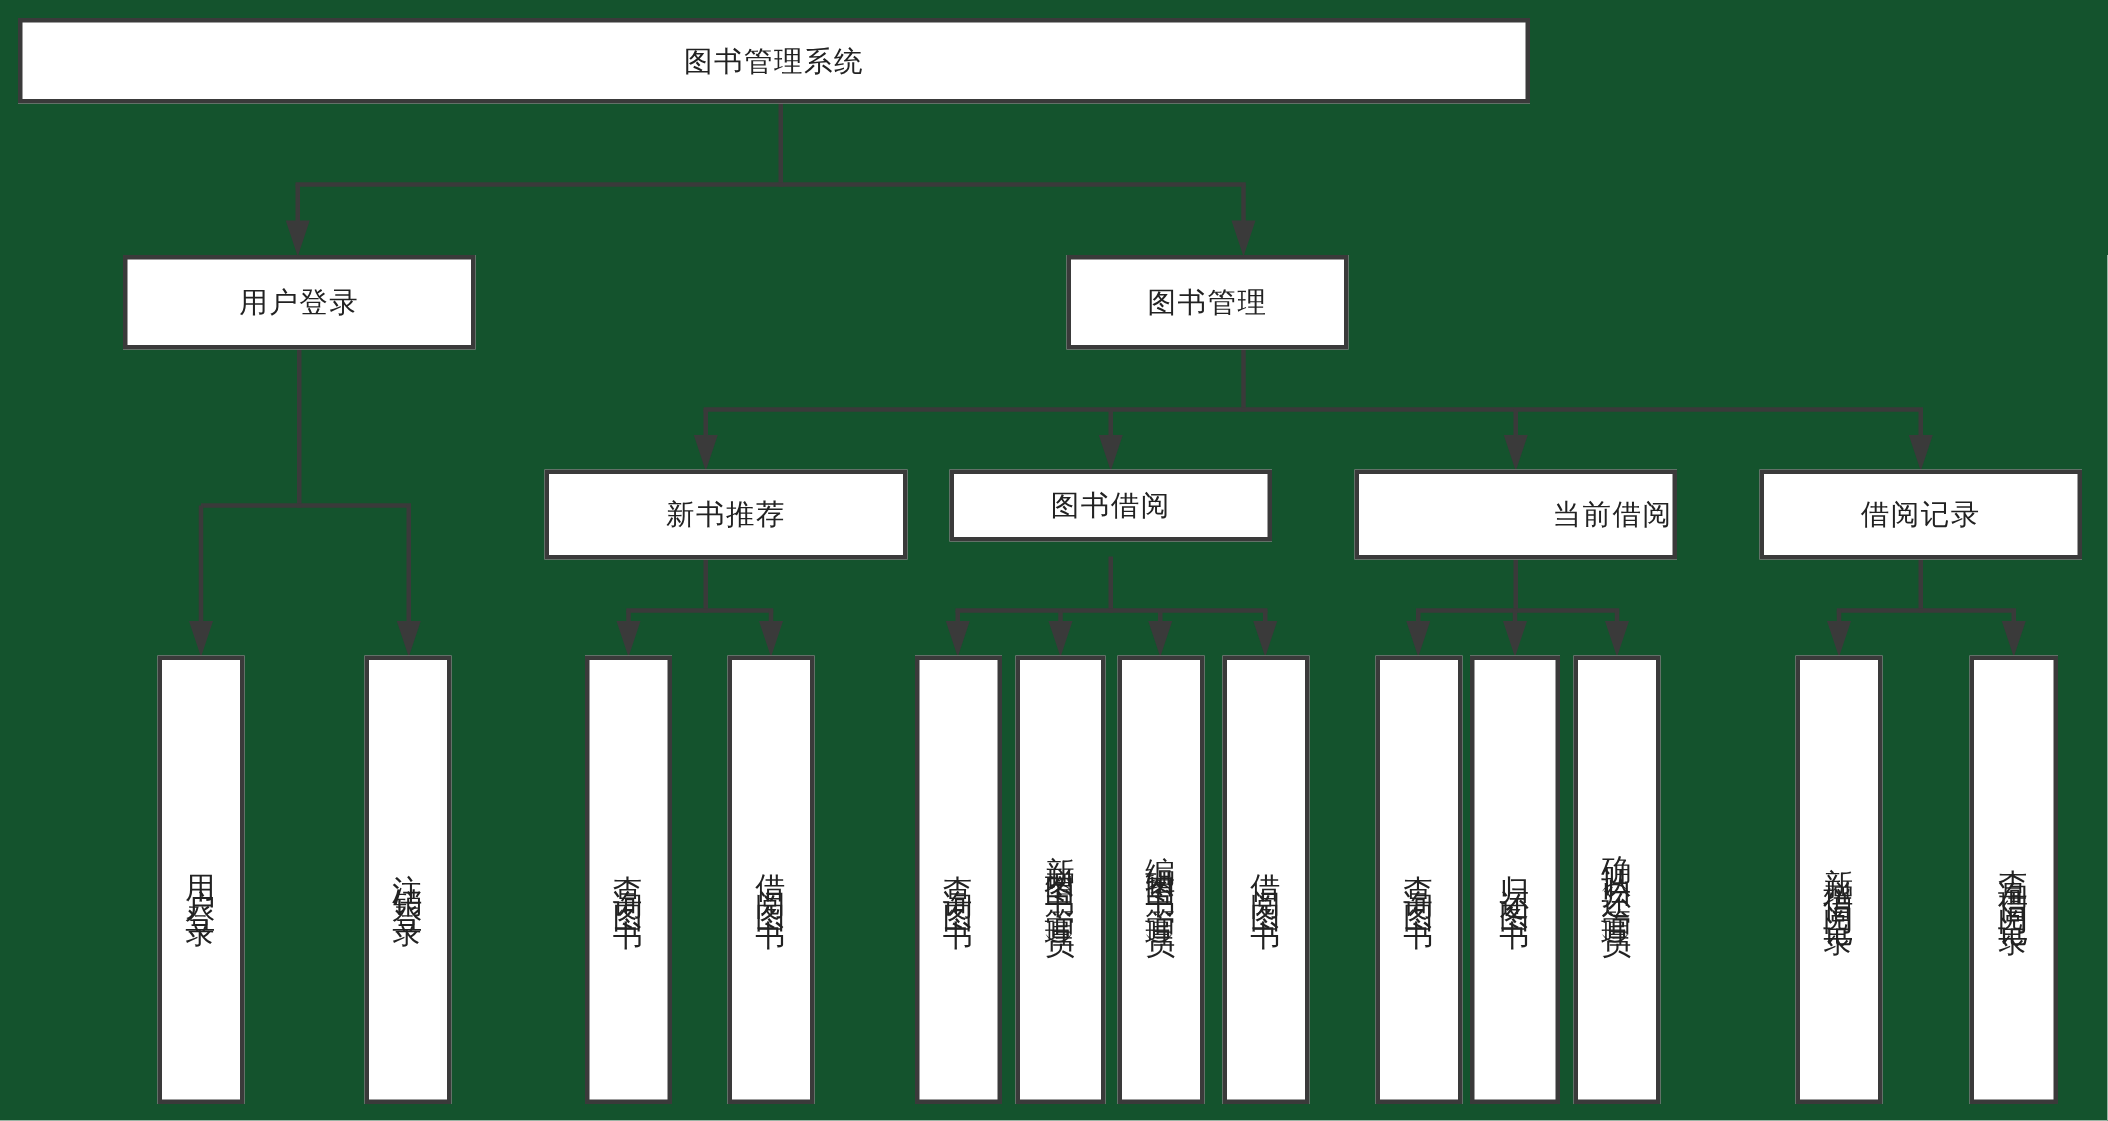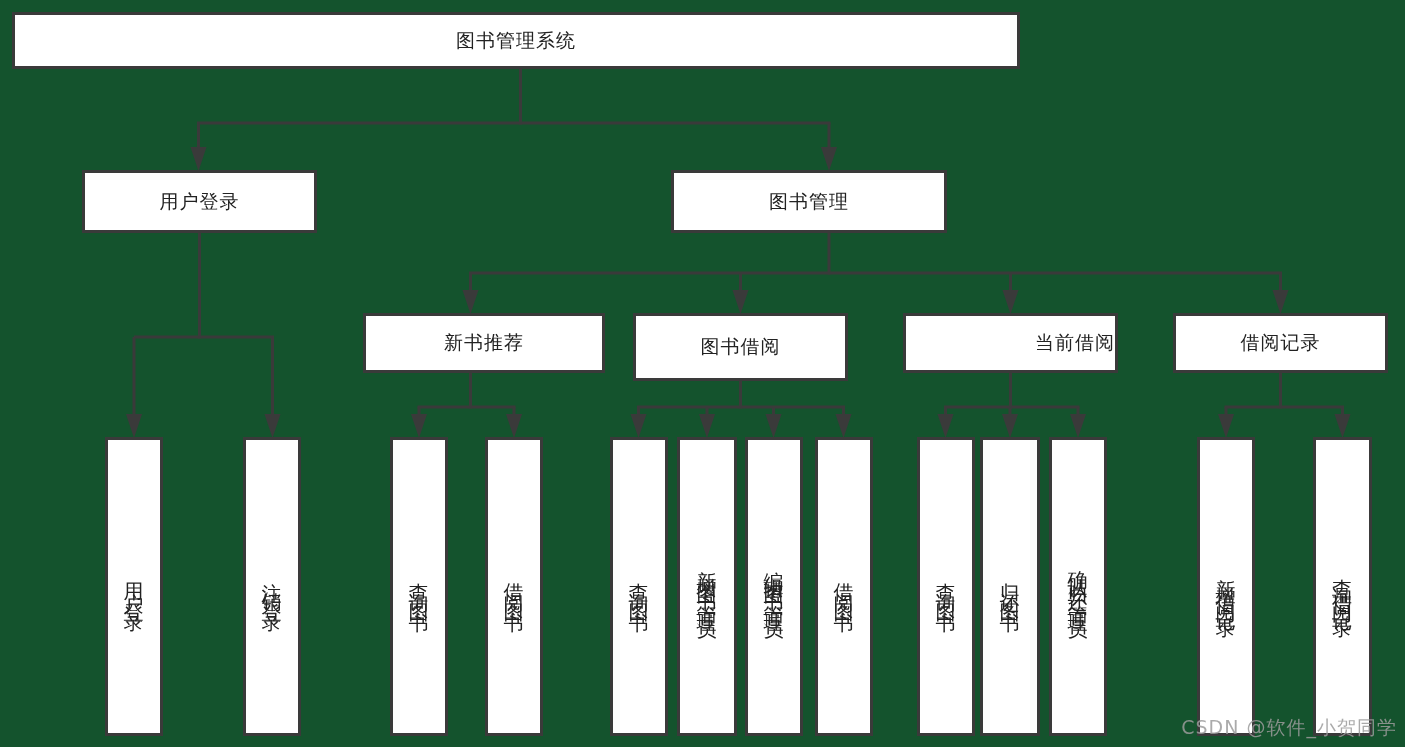--- a/index.html
+++ b/index.html
@@ -126,28 +126,28 @@
     </g>
   </svg>
 
   <div class="node root" style="left:12px; top:12px; width:1008px; height:57px;">
     <span class="hlabel">图书管理系统</span>
   </div>
 
   <div class="node" style="left:82px; top:170px; width:235px; height:63px;">
     <span class="hlabel">用户登录</span>
   </div>
-  <div class="node" style="left:671px; top:170px; width:276px; height:63px;">
+  <div class="node" style="left:711px; top:170px; width:188px; height:63px;">
     <span class="hlabel">图书管理</span>
   </div>
 
   <div class="node" style="left:363px; top:313px; width:242px; height:60px;">
     <span class="hlabel">新书推荐</span>
   </div>
-  <div class="node" style="left:633px; top:313px; width:215px; height:68px;">
+  <div class="node" style="left:633px; top:313px; width:215px; height:48px;">
     <span class="hlabel">图书借阅</span>
   </div>
   <div class="node" style="left:903px; top:313px; width:215px; height:60px;justify-content:flex-end;">
     <span class="hlabel">当前借阅</span>
   </div>
   <div class="node" style="left:1173px; top:313px; width:215px; height:60px;">
     <span class="hlabel">借阅记录</span>
   </div>
 
   <div class="node" style="left:105px; top:437px; width:58px; height:299px;">
@@ -187,15 +187,14 @@
     <span class="vlabel" style="letter-spacing:7px;">确认归还（管理员）</span>
   </div>
 
   <div class="node" style="left:1197px; top:437px; width:58px; height:299px;">
     <span class="vlabel" style="letter-spacing:8px;">新增借阅记录</span>
   </div>
   <div class="node" style="left:1313px; top:437px; width:59px; height:299px;">
     <span class="vlabel" style="letter-spacing:8px;">查询借阅记录</span>
   </div>
 
-  <div class="watermark">CSDN @软件_小贺同学</div>
 
 </div>
 
 </body></html>

